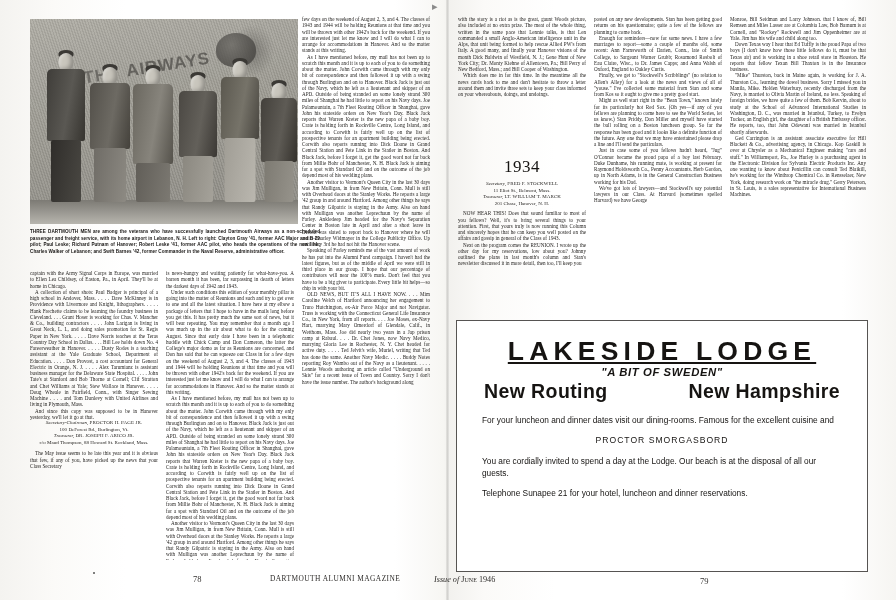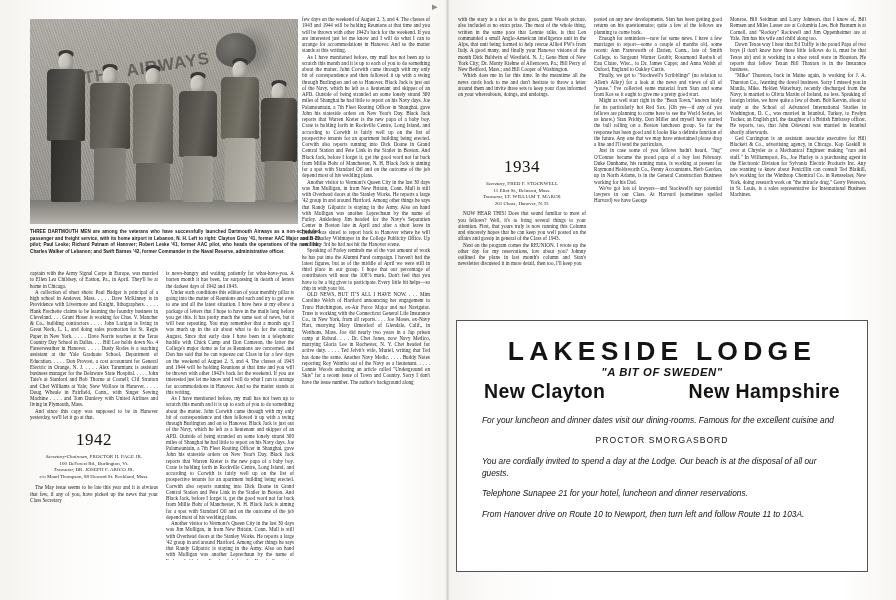--- a/index.html
+++ b/index.html
@@ -147,20 +147,21 @@
     font-family:"Liberation Sans",sans-serif;
     color:#161412;
   }
   .ad-title{
     text-align:center;
     font-weight:700;
     font-size:26.5px;
     letter-spacing:5.2px;
     line-height:28px;
     margin:3px 0 1px 0;
+    text-decoration:underline;
   }
   .ad-sub{
     text-align:center;
     font-weight:700;font-style:italic;
     font-size:11.3px;letter-spacing:.6px;
     margin:0 0 1px 0;
   }
   .ad-sub2{
     text-align:center;
     font-weight:700;
@@ -168,21 +169,20 @@
     margin:0 0 8px 0;
   }
   .ad-places{
     display:flex;justify-content:space-between;align-items:baseline;
     font-weight:700;font-size:19.5px;letter-spacing:.4px;
     margin:2px 2px 12px 2px;
   }
   .ad-body{
     font-size:8.3px;line-height:11.4px;
     margin:0 0 9px 0;
-    font-style:italic;
   }
   .ad-center{
     text-align:center;font-size:8.6px;letter-spacing:1px;
     margin:6px 0 11px 0;
   }
   .ad-body.last{margin-bottom:0;}
 
   
   .foot{
     position:absolute;bottom:0;left:0;width:896px;height:34px;
@@ -263,21 +263,20 @@
       <div class="legs" style="top:107px;width:29px;height:41px;background:linear-gradient(100deg,#7d7a72,#96938b);"></div>
     </div>
   </div>
 
   <div class="cap scan">THREE DARTMOUTH MEN are among the veterans who have successfully launched Dartmouth Airways as a non-scheduled passenger and freight service, with its home airport in Lebanon, N. H. Left to right: Clayton Gray '41, former AAC Major and B-29 pilot; Paul Leske; Richard Putnam of Hanover; Robert Leske '41, former AAC pilot, who heads the operations of the new line; Charles Walker of Lebanon; and Swift Barnes '42, former Commander in the Naval Reserve, administrative officer.</div>
 
   <div class="col scan" style="left:30px;top:270px;width:128px;height:290px;overflow:hidden;">
     <p class="noind">captain with the Army Signal Corps in Europe, was married to Ellen Lea Childsey, of Easton, Pa., in April. They'll be at home in Chicago.</p>
     <p>A collection of short shots: Paul Badger is principal of a high school in Andover, Mass. . . . . Dave McKinney is in Providence with Livermore and Knight, lithographers. . . . . Hank Frechette claims to be learning the foundry business in Cleveland. . . . Grant Hoser is working for Chas. V. Mancher &amp; Co., building contractors . . . . John Larigan is living in Great Neck, L. I., and doing sales promotion for St. Regis Paper in New York. . . . . Dave Norris teaches at the Teras Country Day School in Dallas. . . . Bill Lee holds down No. 4 Fareerweather in Hanover. . . . . Dusty Rodes is a teaching assistant at the Yale Graduate School, Department of Education. . . . . Don Provost, a cost accountant for General Electric in Orange, N. J. . . . . Alex Tarumianz is assistant business manager for the Delaware State Hospital. . . . . John Tate's at Stanford and Bob Thorne at Cornell; Clif Stratton and Chet Williams at Yale; Stew Wallace in Hanover. . . . . Doug Wheale in Fairfield, Conn., with Singer Sewing Machine . . . . and Tom Dunlevy with United Airlines and living in Plymouth, Mass.</p>
     <p>And since this copy was supposed to be in Hanover yesterday, we'll let it go at that.</p>
-    <div class="yr">1942</div>
     <p class="officer">
       <i>Secretary-Chairman,</i>
       <span class="sc">PROCTOR H. PAGE JR.</span><br>
       <span class="addr">100 DeForest Rd., Burlington, Vt.</span>
     </p>
     <p class="officer">
       <i>Treasurer,</i>
       <span class="sc">DR. JOSEPH F. ARICO JR.</span><br>
       <span class="addr">c/o Maud Thompson, 88 Howard St. Rockland, Mass.</span>
     </p>
@@ -334,25 +333,31 @@
     <p>Down Texas way I hear that Ed Tuffly is the proud Papa of two boys (I don't know how those little fellows do it, must be that Texas air) and is working in a shoe retail store in Houston. He reports that fellow Texan Bill Thaxton is in the Insurance business.</p>
     <p>"Mike" Thurston, back in Maine again, is working for J. A. Thurston Co., learning the dowel business. Sorry I missed you in Manila, Mike. Holden Waterbury, recently discharged from the Navy, is married to Olivia Martin of Ireland, no less. Speaking of foreign brides, we have quite a few of them. Bob Kervin, about to study at the School of Advanced International Studies in Washington, D. C., was married in Istanbul, Turkey, to Evelyn Tucker, an English girl, the daughter of a British Embassy officer. He reports, too, that John Odewani was married in Istanbul shortly afterwards.</p>
     <p>Ged Carrington is an assistant associate executive for Hill Blackett &amp; Co., advertising agency, in Chicago. Kop Gaskill is over at Chrysler as a Mechanical Engineer making "cars and stuff." In Williamsport, Pa., Joe Hurley is a purchasing agent in the Electronic Division for Sylvania Electric Products Inc. Any one wanting to know about Penicillin can consult Ted Blaikill, he's working for the Winthrop Chemical Co. in Rensselaer, New York, doing research work on "the miracle drug." Gerry Peterson, in St. Louis, is a sales representative for International Business Machines.</p>
   </div>
 
   <div class="ad">
     <div class="ad-inner">
       <div class="ad-title">LAKESIDE LODGE</div>
       <div class="ad-sub">"A BIT OF SWEDEN"</div>
       <div class="ad-places">
-        <span>New Clayton</span>
+        <span>New Routing</span>
         <span>New Hampshire</span>
       </div>
       <div class="ad-body">For your luncheon and dinner dates visit our dining-rooms. Famous for the excellent cuisine and</div>
       <div class="ad-center">PROCTOR  SMORGASBORD</div>
       <div class="ad-body">You are cordially invited to spend a day at the Lodge.  Our beach is at the disposal of all our guests.</div>
       <div class="ad-body">Telephone Sunapee 21 for your hotel, luncheon and dinner reservations.</div>
-      <div class="ad-body last">From Hanover drive on Route 10 to Newport, then turn left and follow Route 11 to 103A.</div>
-    </div>
-  </div>
-
+    </div>
+  </div>
+
+  <div class="foot">
+    <div class="dot"></div>
+    <div class="pg pg-left">78</div>
+    <div class="mag">DARTMOUTH ALUMNI MAGAZINE</div>
+    <div class="issue"><i>Issue of </i><span class="sc">June</span> <span>1946</span></div>
+    <div class="pg pg-right">79</div>
+  </div>
 
 </div>
 
 </body></html>

